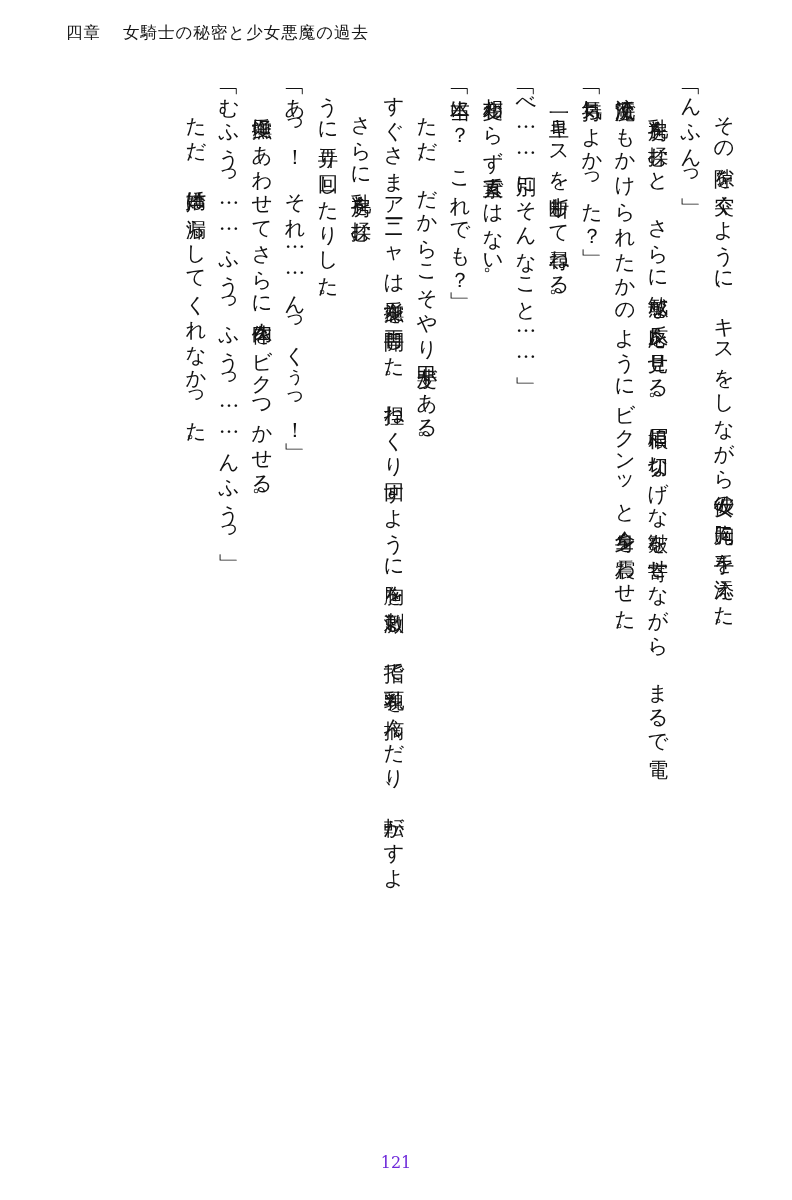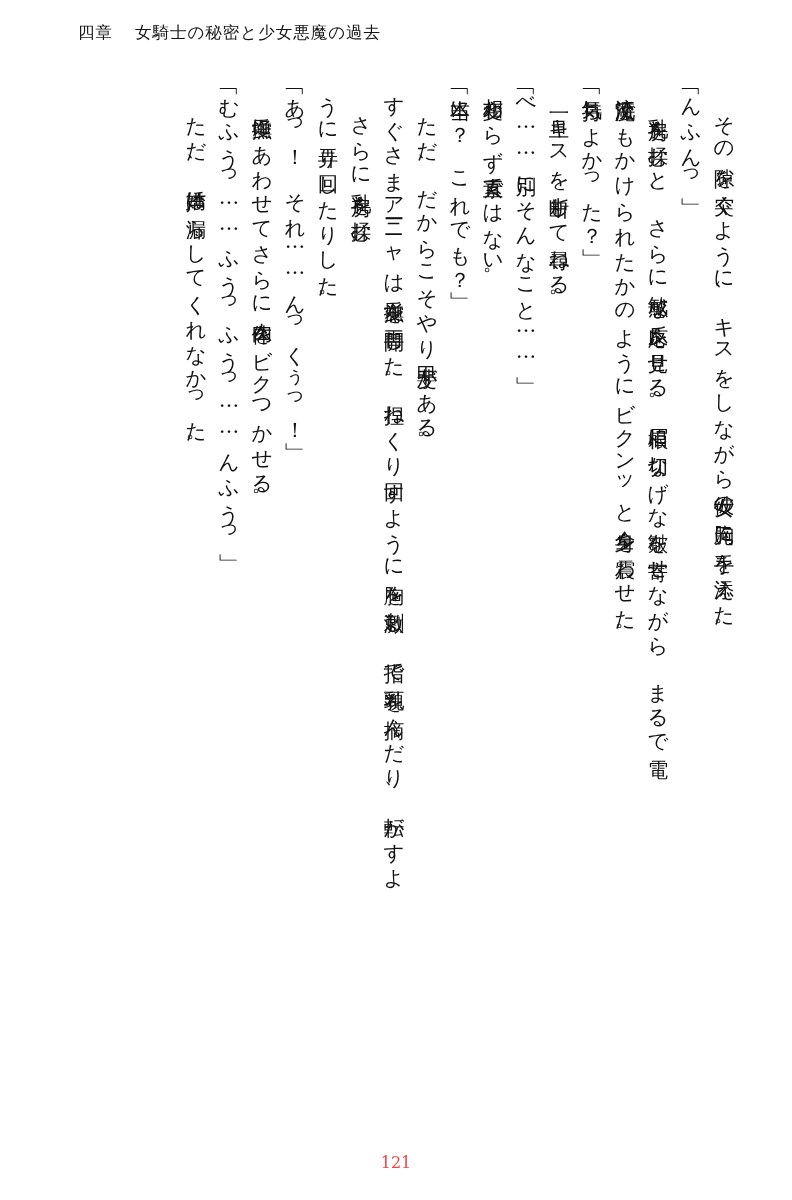--- a/index.html
+++ b/index.html
@@ -12,21 +12,21 @@
     width: 792px;
     height: 1200px;
     background: #ffffff;
     font-family: "DejaVu Serif", "Liberation Serif", serif;
     color: #111111;
     overflow: hidden;
   }
   .running-head {
     position: absolute;
     top: 22px;
-    left: 78px;
+    left: 66px;
     right: 66px;
     font-size: 16.5px;
     letter-spacing: 0.06em;
     color: #141414;
     white-space: nowrap;
   }
   .running-head .chap-num {
     margin-right: 22px;
   }
   .rule {
@@ -65,21 +65,21 @@
   .vline.indent {
     padding-top: 20px;
   }
   .folio {
     position: absolute;
     bottom: 28px;
     left: 0;
     width: 792px;
     text-align: center;
     font-size: 16px;
-    color: #ef4444;
+    color: #6d28d9;
     font-family: "DejaVu Serif", "Liberation Serif", serif;
   }
 </style>
 </head>
 <body>
 
 <div class="page">
 
   <div class="running-head">
     <span class="chap-num">四章</span><span>女騎士の秘密と少女悪魔の過去</span>

